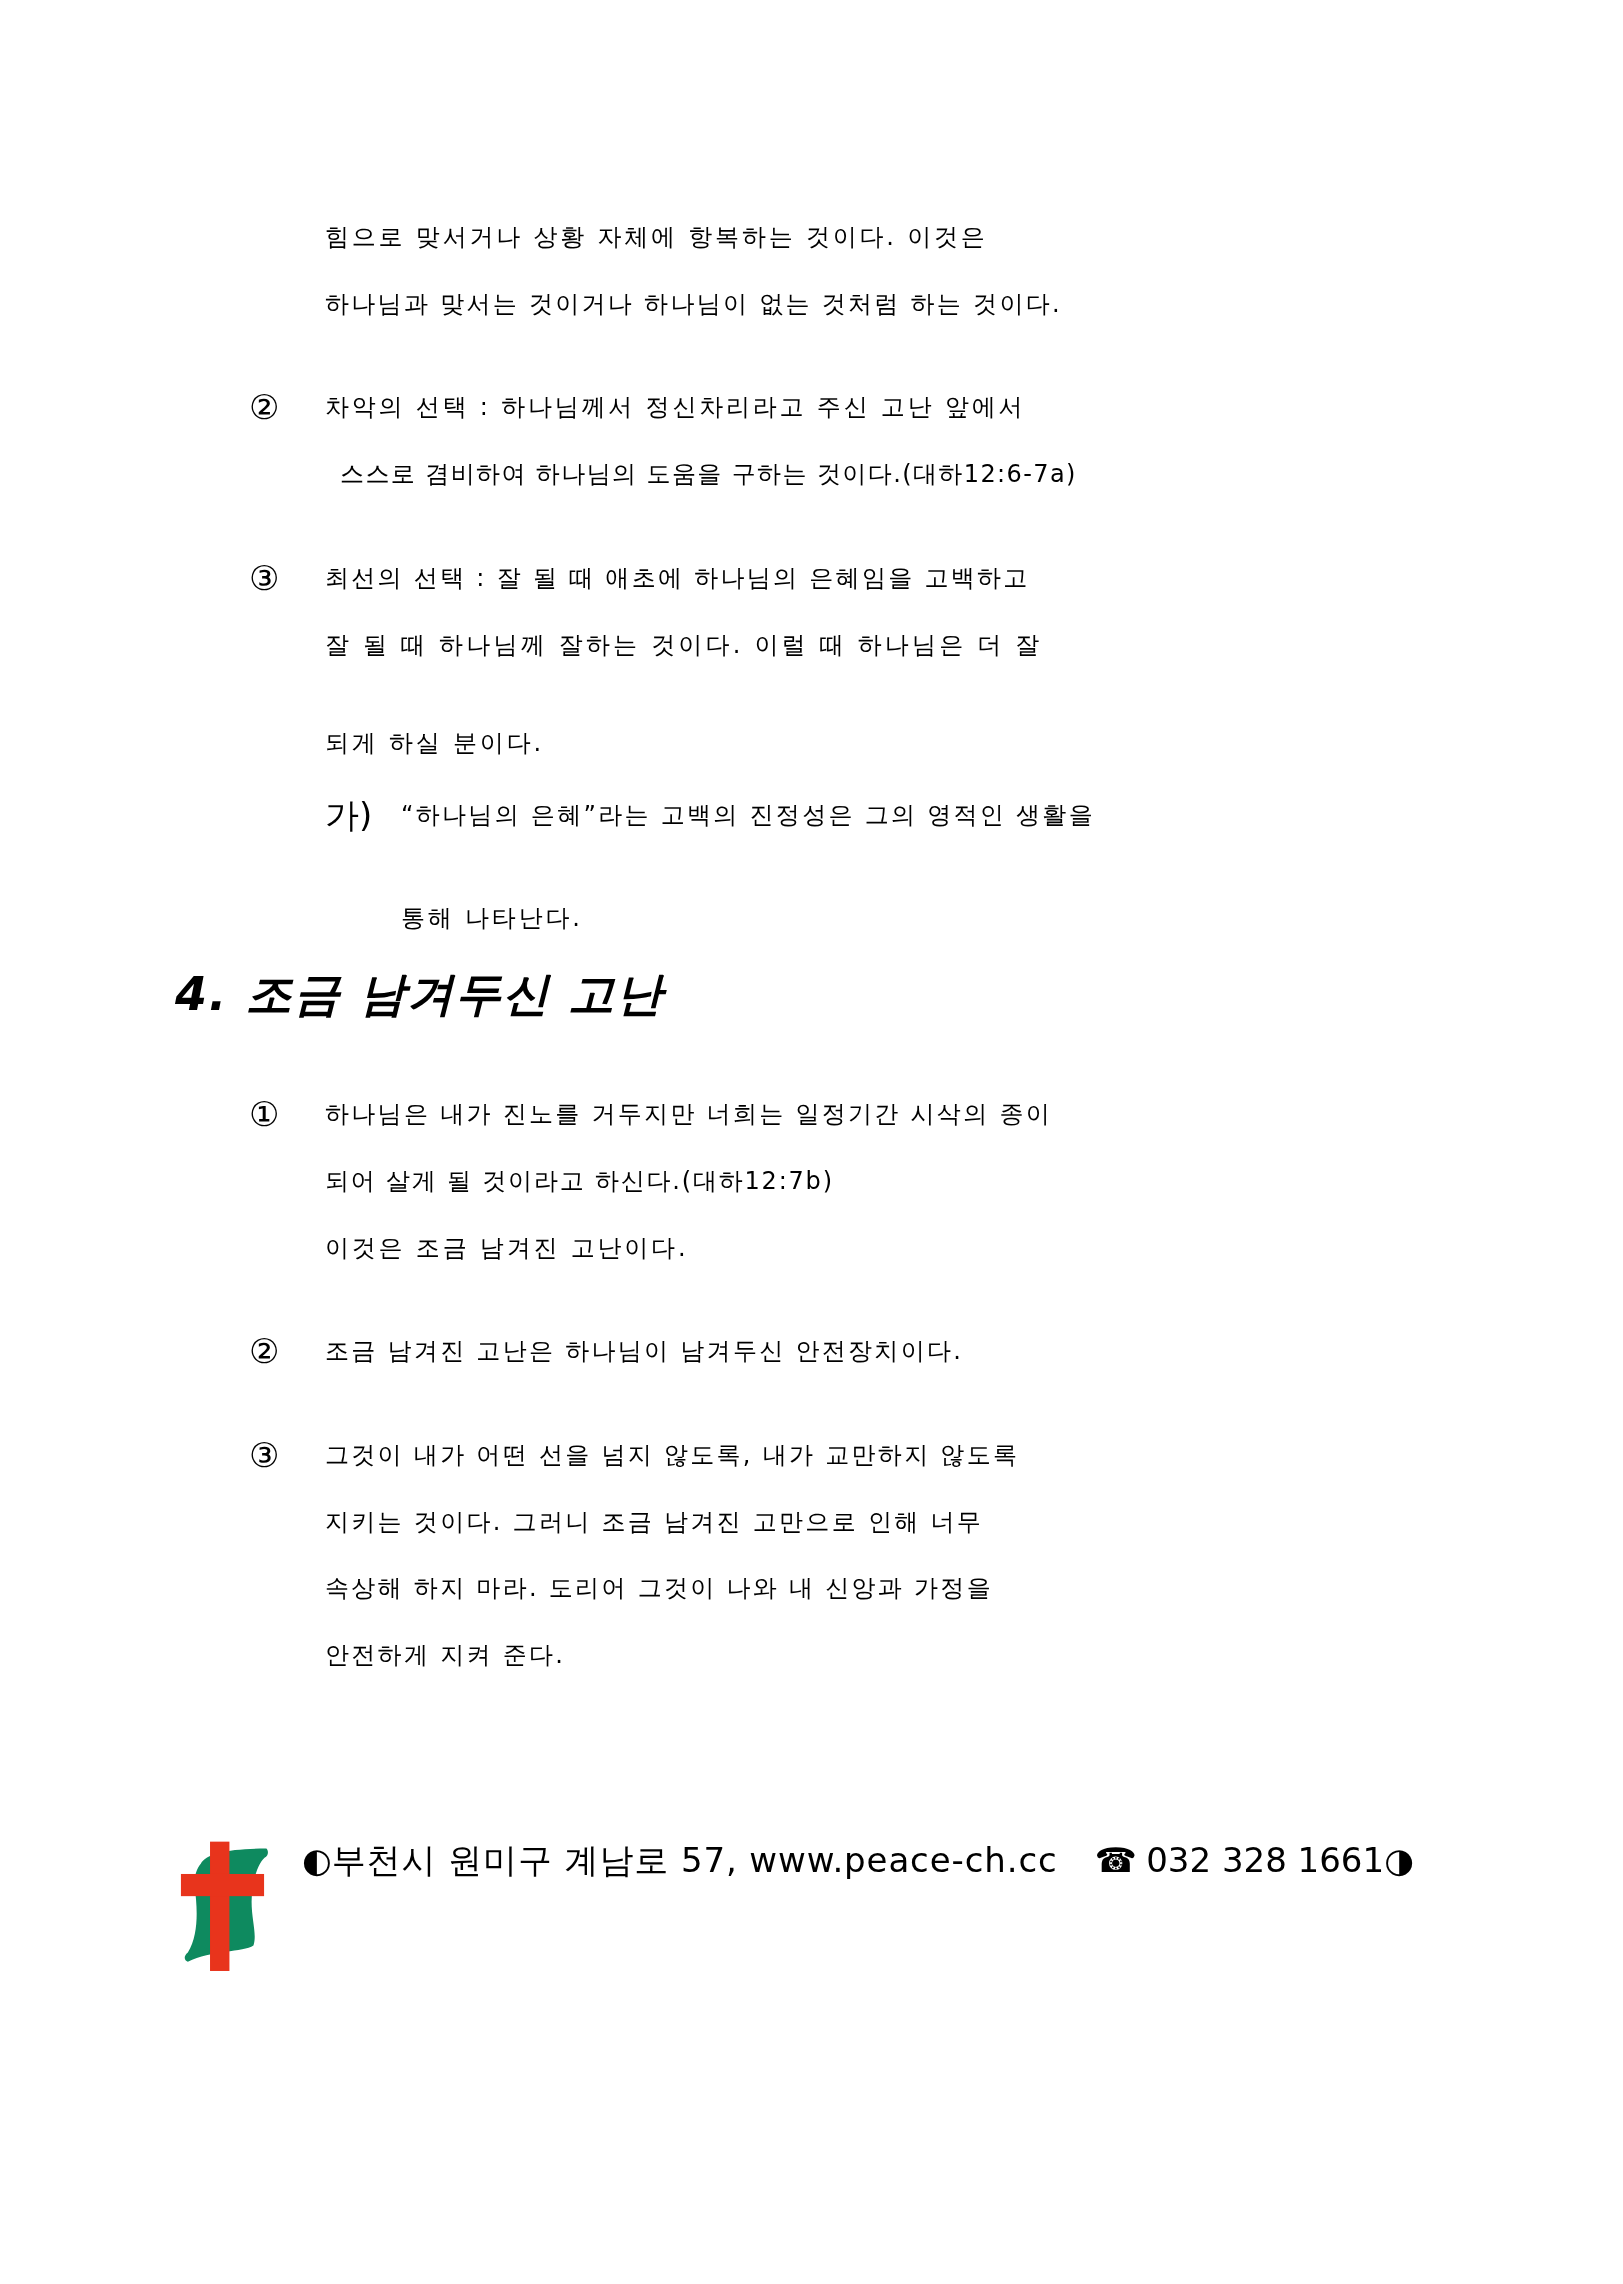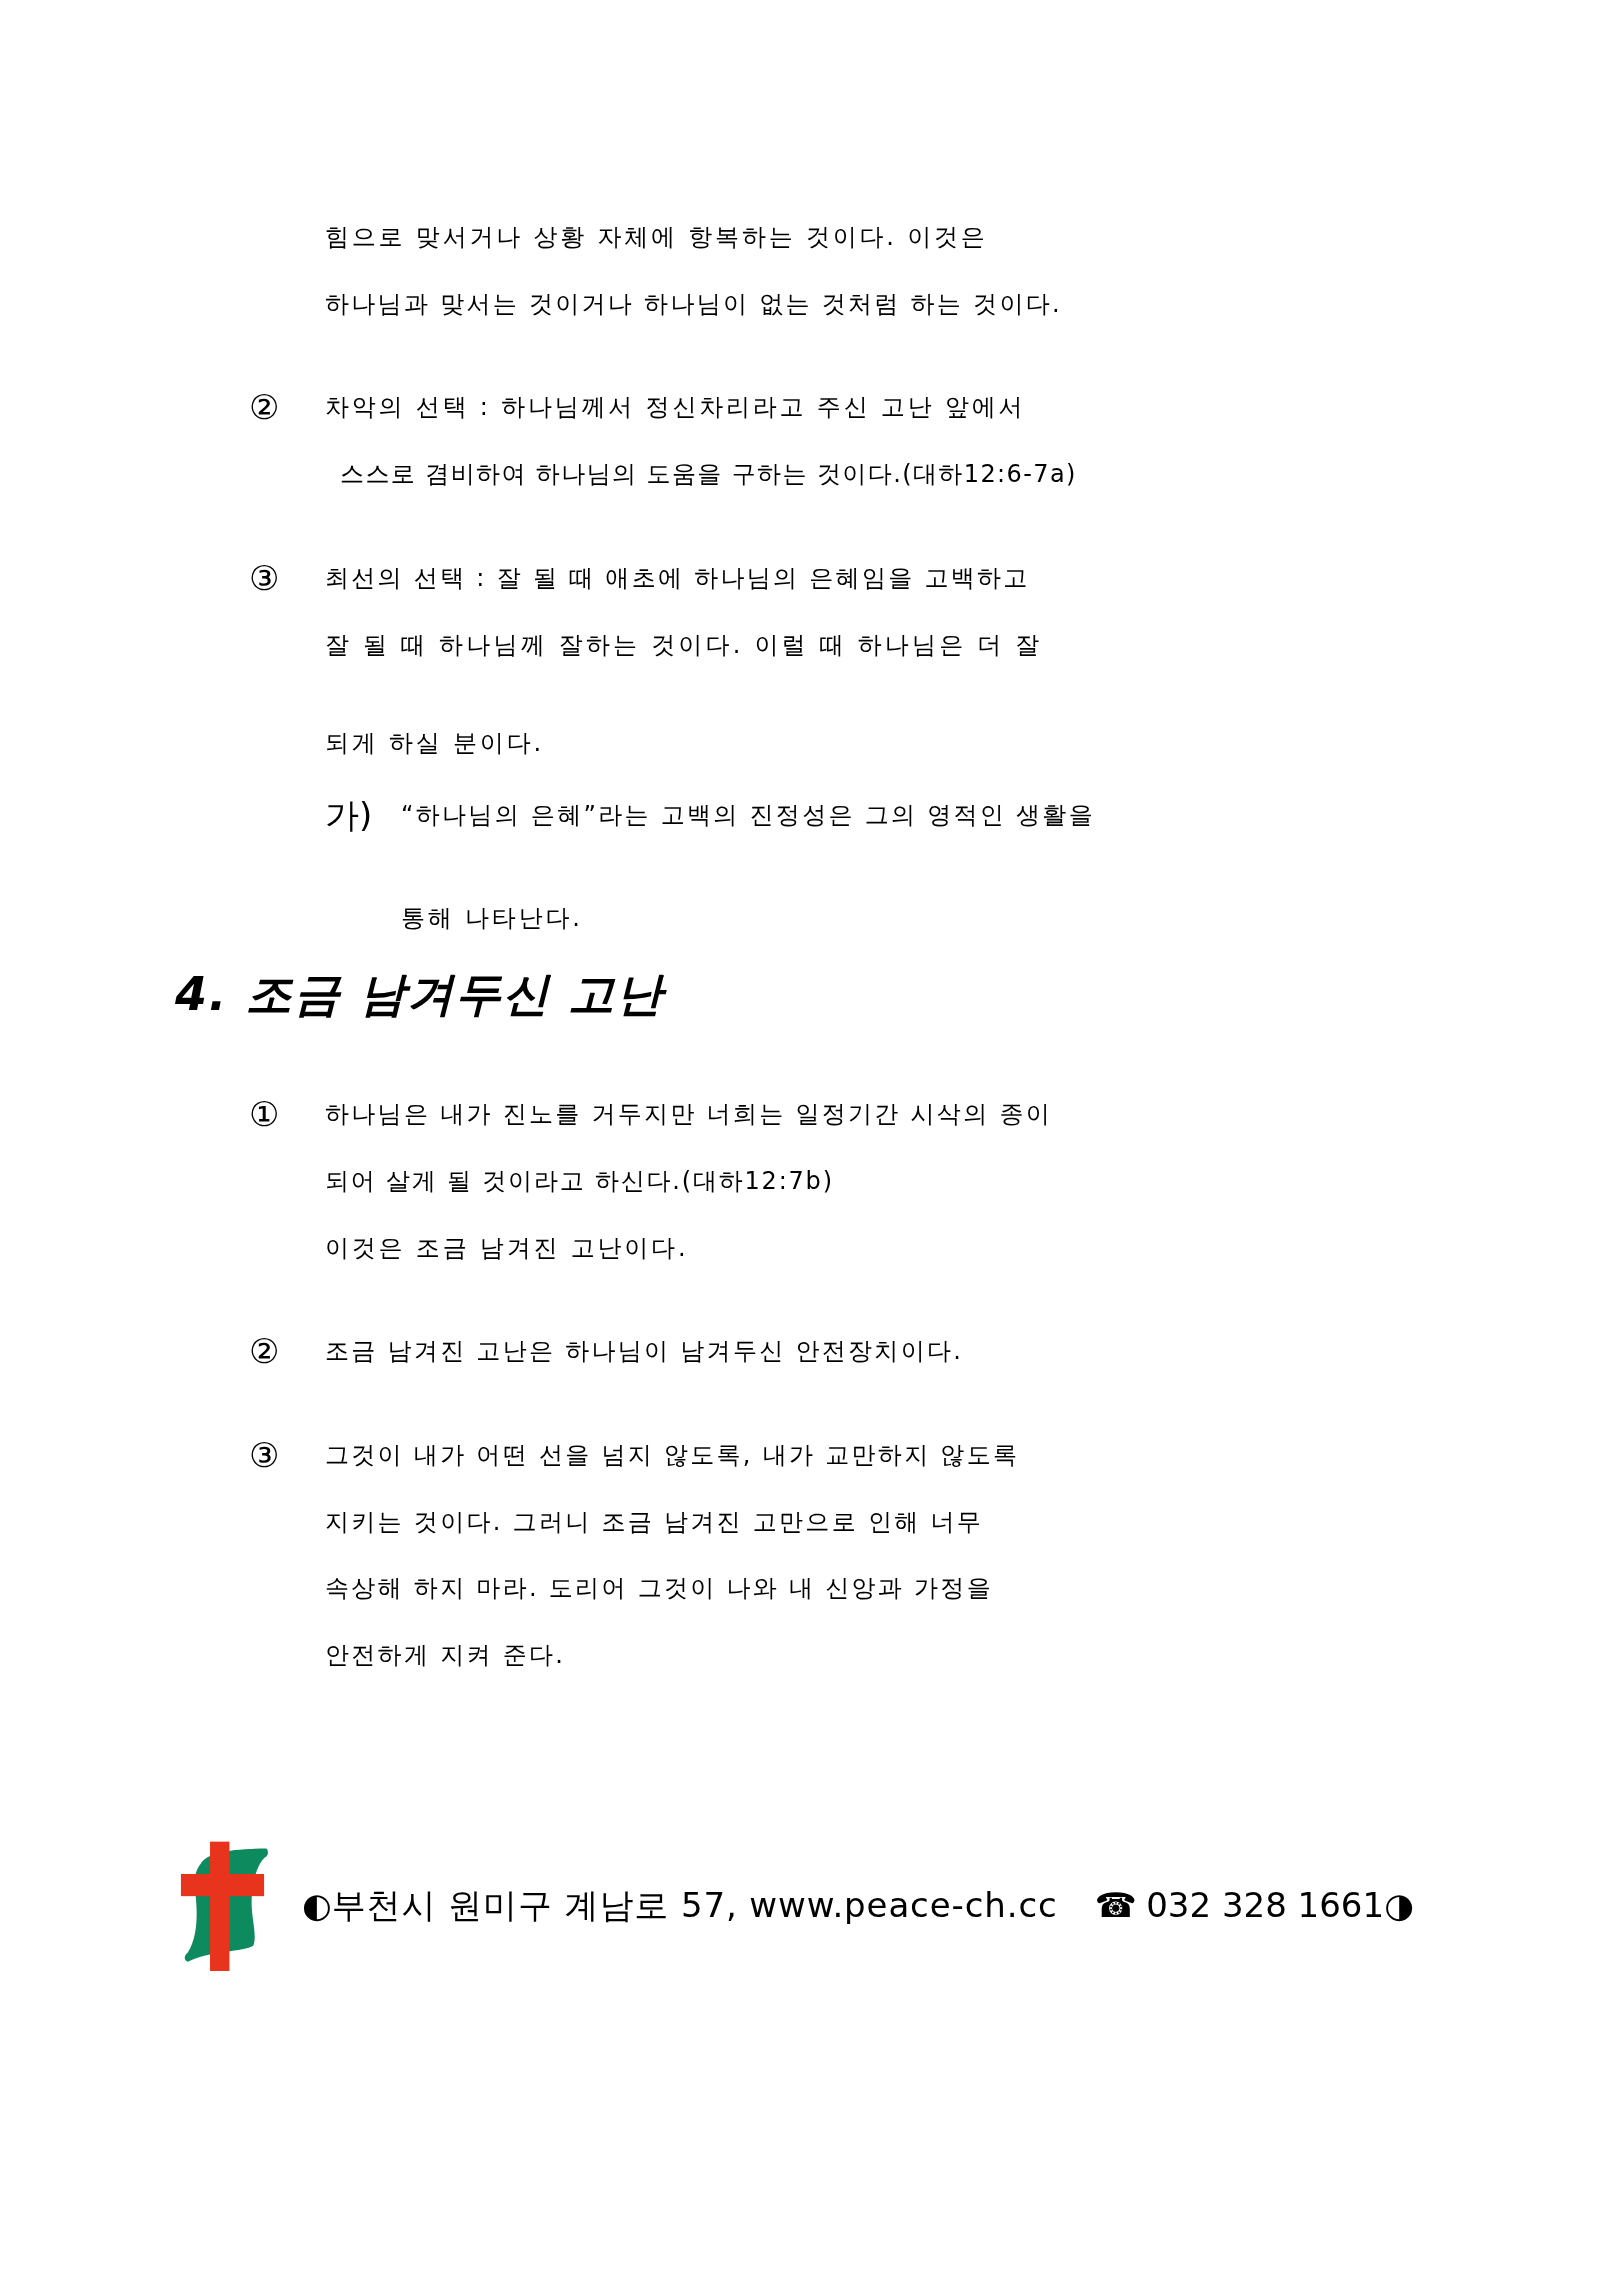--- a/index.html
+++ b/index.html
@@ -27,21 +27,20 @@
       font-size: 46px; line-height: 51px;
       font-weight: bold; font-style: italic;
       white-space: nowrap;
       letter-spacing: 1.8px;
     }
     .footer-text {
       position: absolute;
       left: 302px; top: 1837px;
       font-size: 34px; line-height: 46px;
       white-space: nowrap;
-      margin-top: 45px;
     }
     .footer-text span { display: inline-block; }
     .logo { position: absolute; left: 174px; top: 1837px; width: 97px; height: 134px; }
   </style>
 </head>
 <body>
 
 <div class="line" style="left:325px; top:214px; letter-spacing:2.8px;">힘으로 맞서거나 상황 자체에 항복하는 것이다. 이것은</div>
 <div class="line" style="left:325px; top:281px; letter-spacing:2.3px;">하나님과 맞서는 것이거나 하나님이 없는 것처럼 하는 것이다.</div>
 

